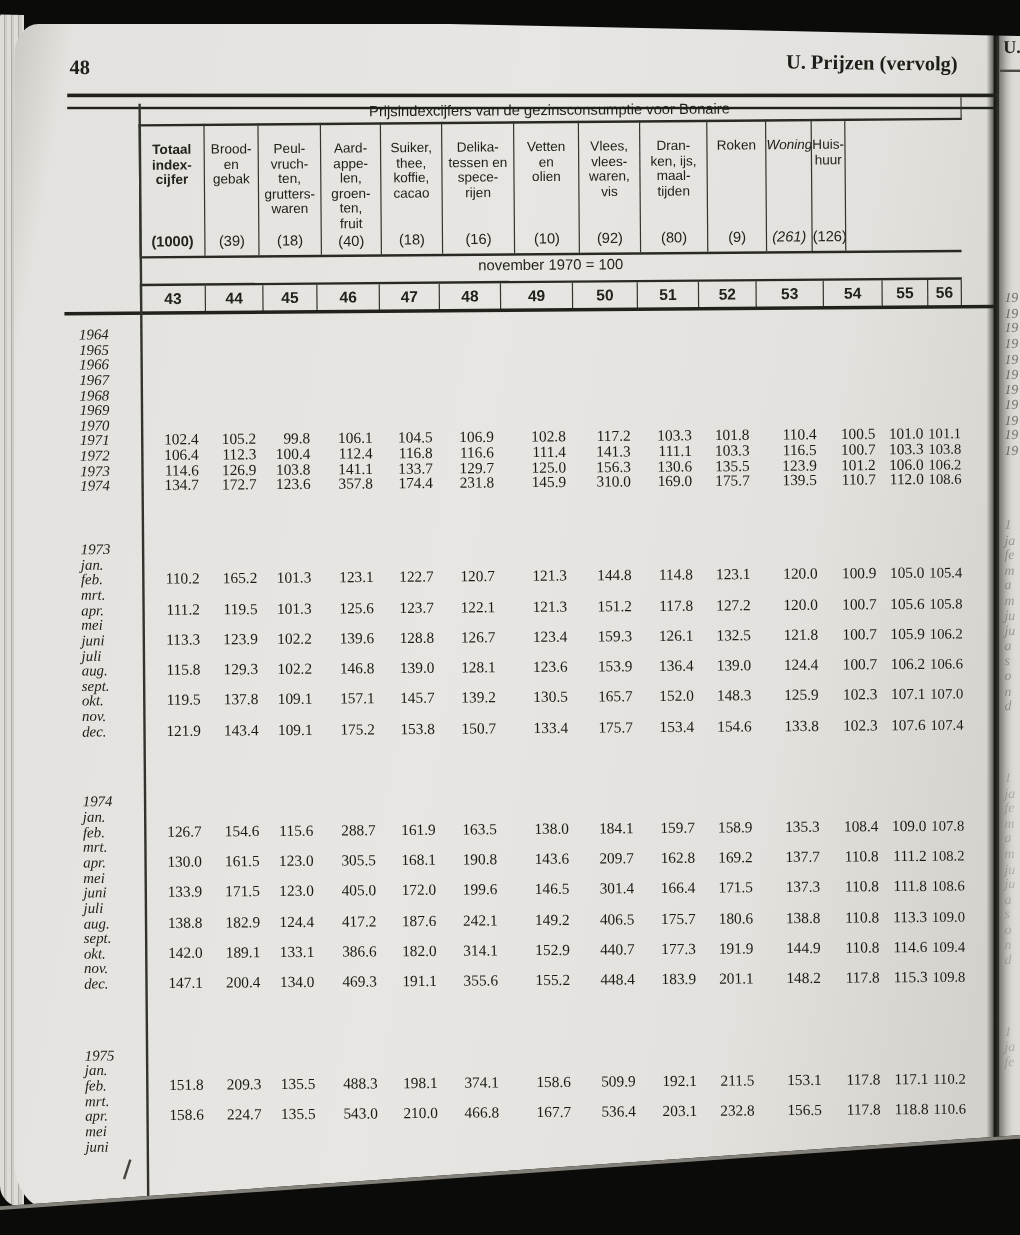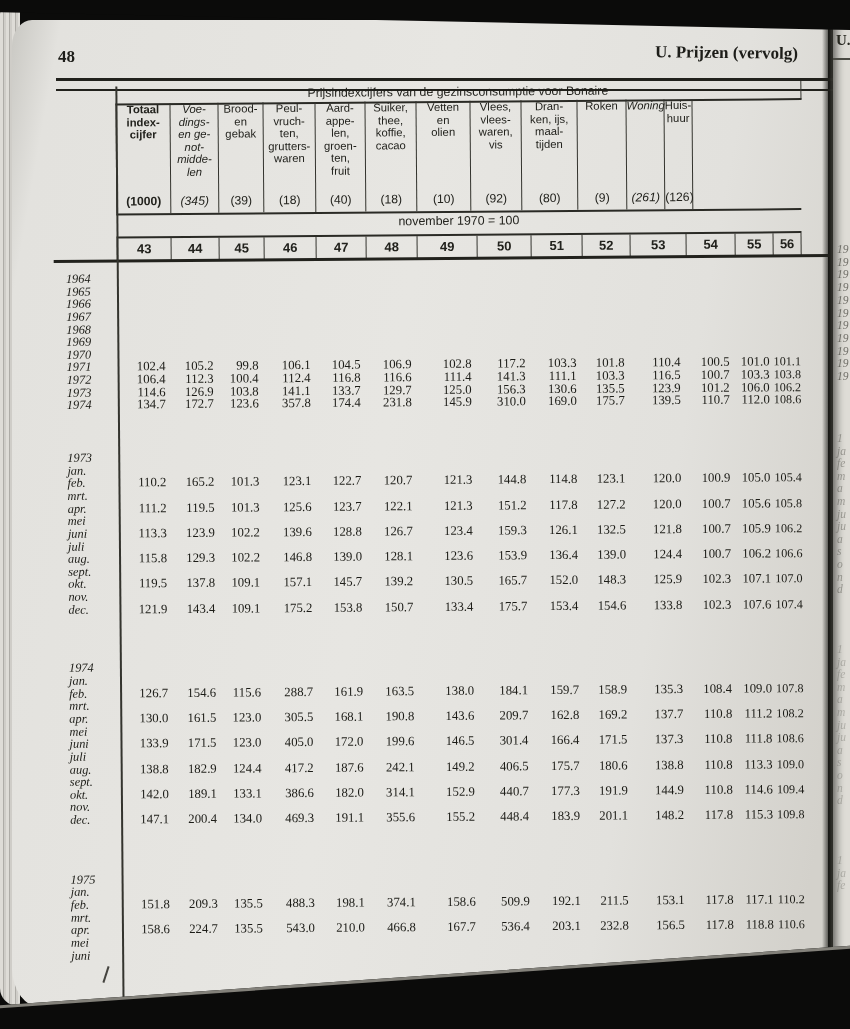--- a/index.html
+++ b/index.html
@@ -41,21 +41,21 @@
   .table{position:absolute;left:40px;top:67px;width:752px;height:932px;
     transform:rotate(-.45deg);transform-origin:0 50%;color:#23231e;}
   .band-title{position:absolute;top:0;left:67px;width:685px;height:17px;
     border-bottom:2px solid #2a2a25;border-right:1.5px solid #34342e;
     text-align:center;font-size:12.3px;line-height:16px;color:#1f1f1a;}
   .band-hdr{position:absolute;top:17px;left:67px;width:685px;height:110px;display:flex;
     border-bottom:2px solid #2a2a25;}
   .hcell{box-sizing:border-box;border-left:1.5px solid #34342e;display:flex;flex-direction:column;
     text-align:center;}
   .hcell:last-child{border-right:1.5px solid #34342e;}
-  .hlab{font-size:11.3px;line-height:12.6px;padding-top:0;white-space:pre-line;color:#22221d;}
+  .hlab{font-size:11.3px;line-height:12.6px;padding-top:16px;white-space:pre-line;color:#22221d;}
   .hwt{margin-top:auto;padding-bottom:5px;font-size:12.2px;}
   .b{font-weight:bold;} .i{font-style:italic;}
   .band-note{position:absolute;top:127px;left:67px;width:685px;height:23px;
     text-align:center;font-size:12.4px;line-height:20px;color:#24241f;}
   .band-colno{position:absolute;top:150px;left:67px;width:685px;height:23px;display:flex;
     border-top:2px solid #2a2a25;}
   .ncell{box-sizing:border-box;border-left:1.5px solid #34342e;text-align:center;
     font-size:13px;font-weight:bold;line-height:21px;color:#22221d;}
   .ncell:last-child{border-right:1.5px solid #34342e;}
   .datarule{position:absolute;top:173px;left:4px;width:776px;height:2.5px;background:#22221d;}
@@ -96,29 +96,20 @@
 
     <div class="table">
       <div class="band-title">Prijsindexcijfers van de gezinsconsumptie voor Bonaire</div>
       <div class="band-hdr">
           <div class="hcell" style="width: 54px;">
             <div class="hlab b">Totaal
 index-
 cijfer</div>
             <div class="hwt b">(1000)</div>
           </div>
-          <div class="hcell" style="width: 48px;">
-            <div class="hlab i">Voe-
-dings-
-en ge-
-not-
-midde-
-len</div>
-            <div class="hwt i">(345)</div>
-          </div>
           <div class="hcell" style="width: 45px;">
             <div class="hlab">Brood-
 en
 gebak</div>
             <div class="hwt">(39)</div>
           </div>
           <div class="hcell" style="width: 52px;">
             <div class="hlab">Peul-
 vruch-
 ten,
@@ -134,20 +125,27 @@
 ten,
 fruit</div>
             <div class="hwt">(40)</div>
           </div>
           <div class="hcell" style="width: 51px;">
             <div class="hlab">Suiker,
 thee,
 koffie,
 cacao</div>
             <div class="hwt">(18)</div>
+          </div>
+          <div class="hcell" style="width: 60px;">
+            <div class="hlab">Delika-
+tessen en
+spece-
+rijen</div>
+            <div class="hwt">(16)</div>
           </div>
           <div class="hcell" style="width: 54px;">
             <div class="hlab">Vetten
 en
 olien</div>
             <div class="hwt">(10)</div>
           </div>
           <div class="hcell" style="width: 51px;">
             <div class="hlab">Vlees,
 vlees-

